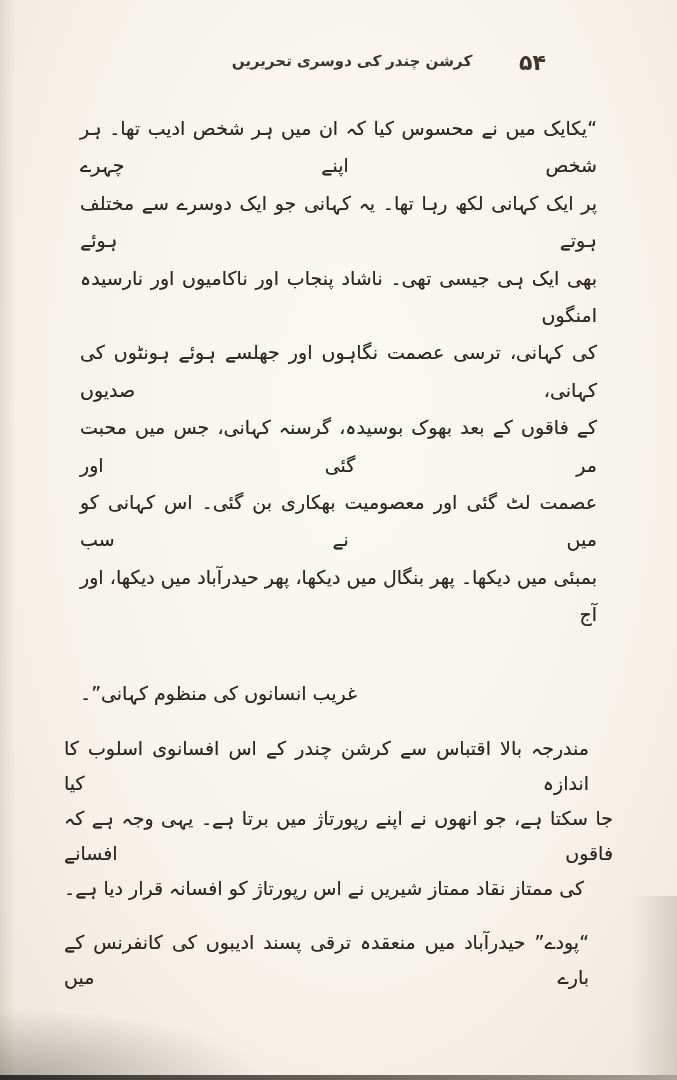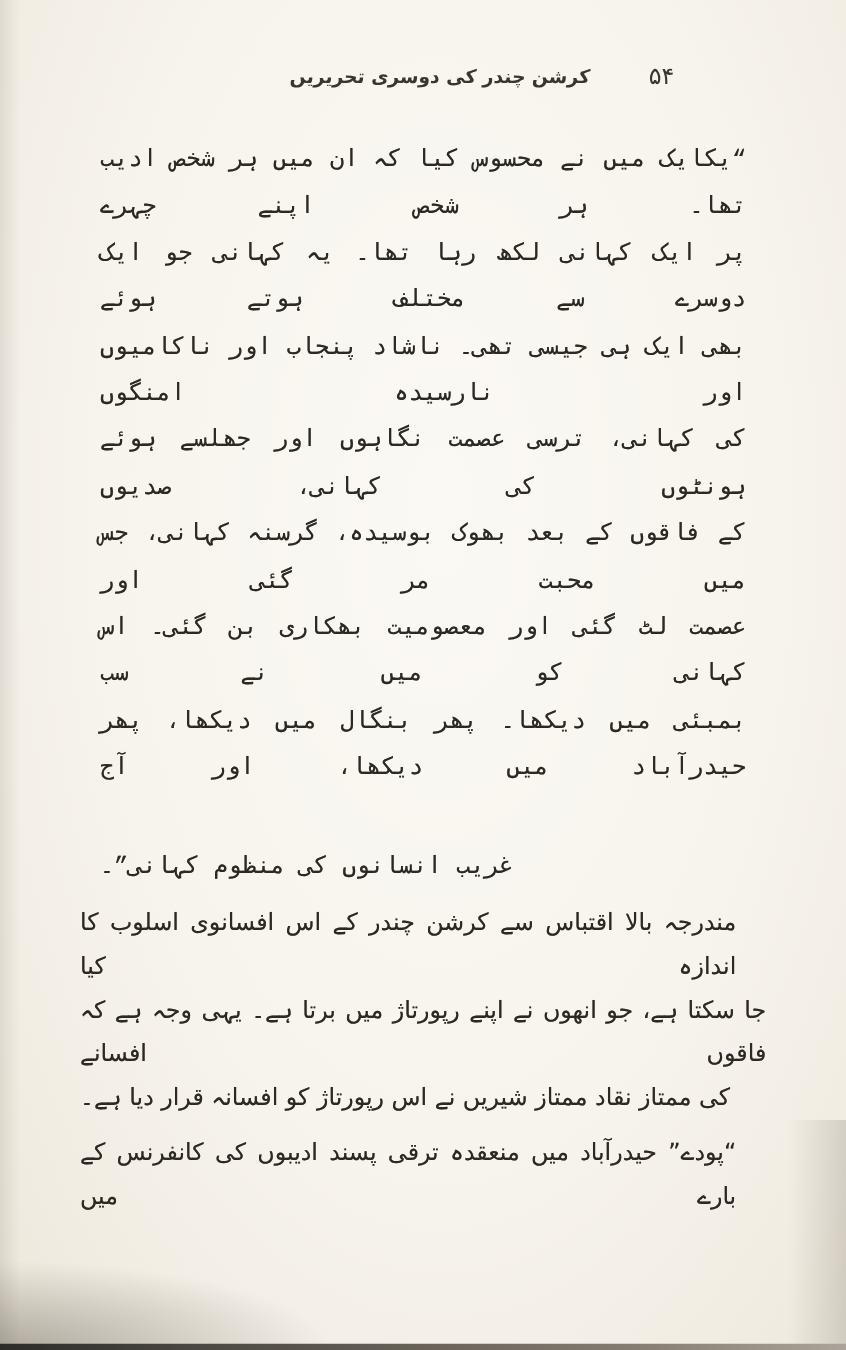--- a/index.html
+++ b/index.html
@@ -42,35 +42,35 @@
   
   .hdr-title {
     position: absolute; top: 52px; right: 205px;
     font-size: 15px; font-weight: bold; letter-spacing: 0.5px;
     color: #3b352c;
     transform: skewX(-4deg);
     white-space: nowrap;
   }
   .hdr-num {
     position: absolute; top: 50px; left: 519px;
-    font-size: 19px; font-weight: normal; color: #3b352c;
+    font-size: 22px; font-weight: bold; color: #3b352c;
   }
   
   .text {
     position: absolute; top: 110px; right: 64px; left: 64px;
   }
   .line {
     font-size: 19px;
     white-space: normal;
     color: #2c2822;
     text-shadow: 0 0 0.5px rgba(45,35,25,0.55);
   }
-  .quote { padding: 0 16px; font-family: Liberation Mono, monospace; }
+  .quote { padding: 0 16px; }
   .quote .line { line-height: 37.4px; }
-  .para { margin-top: 9px; }
+  .para { margin-top: 19px; }
   .para .line { line-height: 35px; }
   .j { text-align: justify; text-align-last: justify; }
   .start { text-align: left; }
   .end-left { text-align: left; margin-top: 41px; }
   .indent { padding-right: 24px; }
 </style>
 </head>
 <body>
 
 <div class="page">

